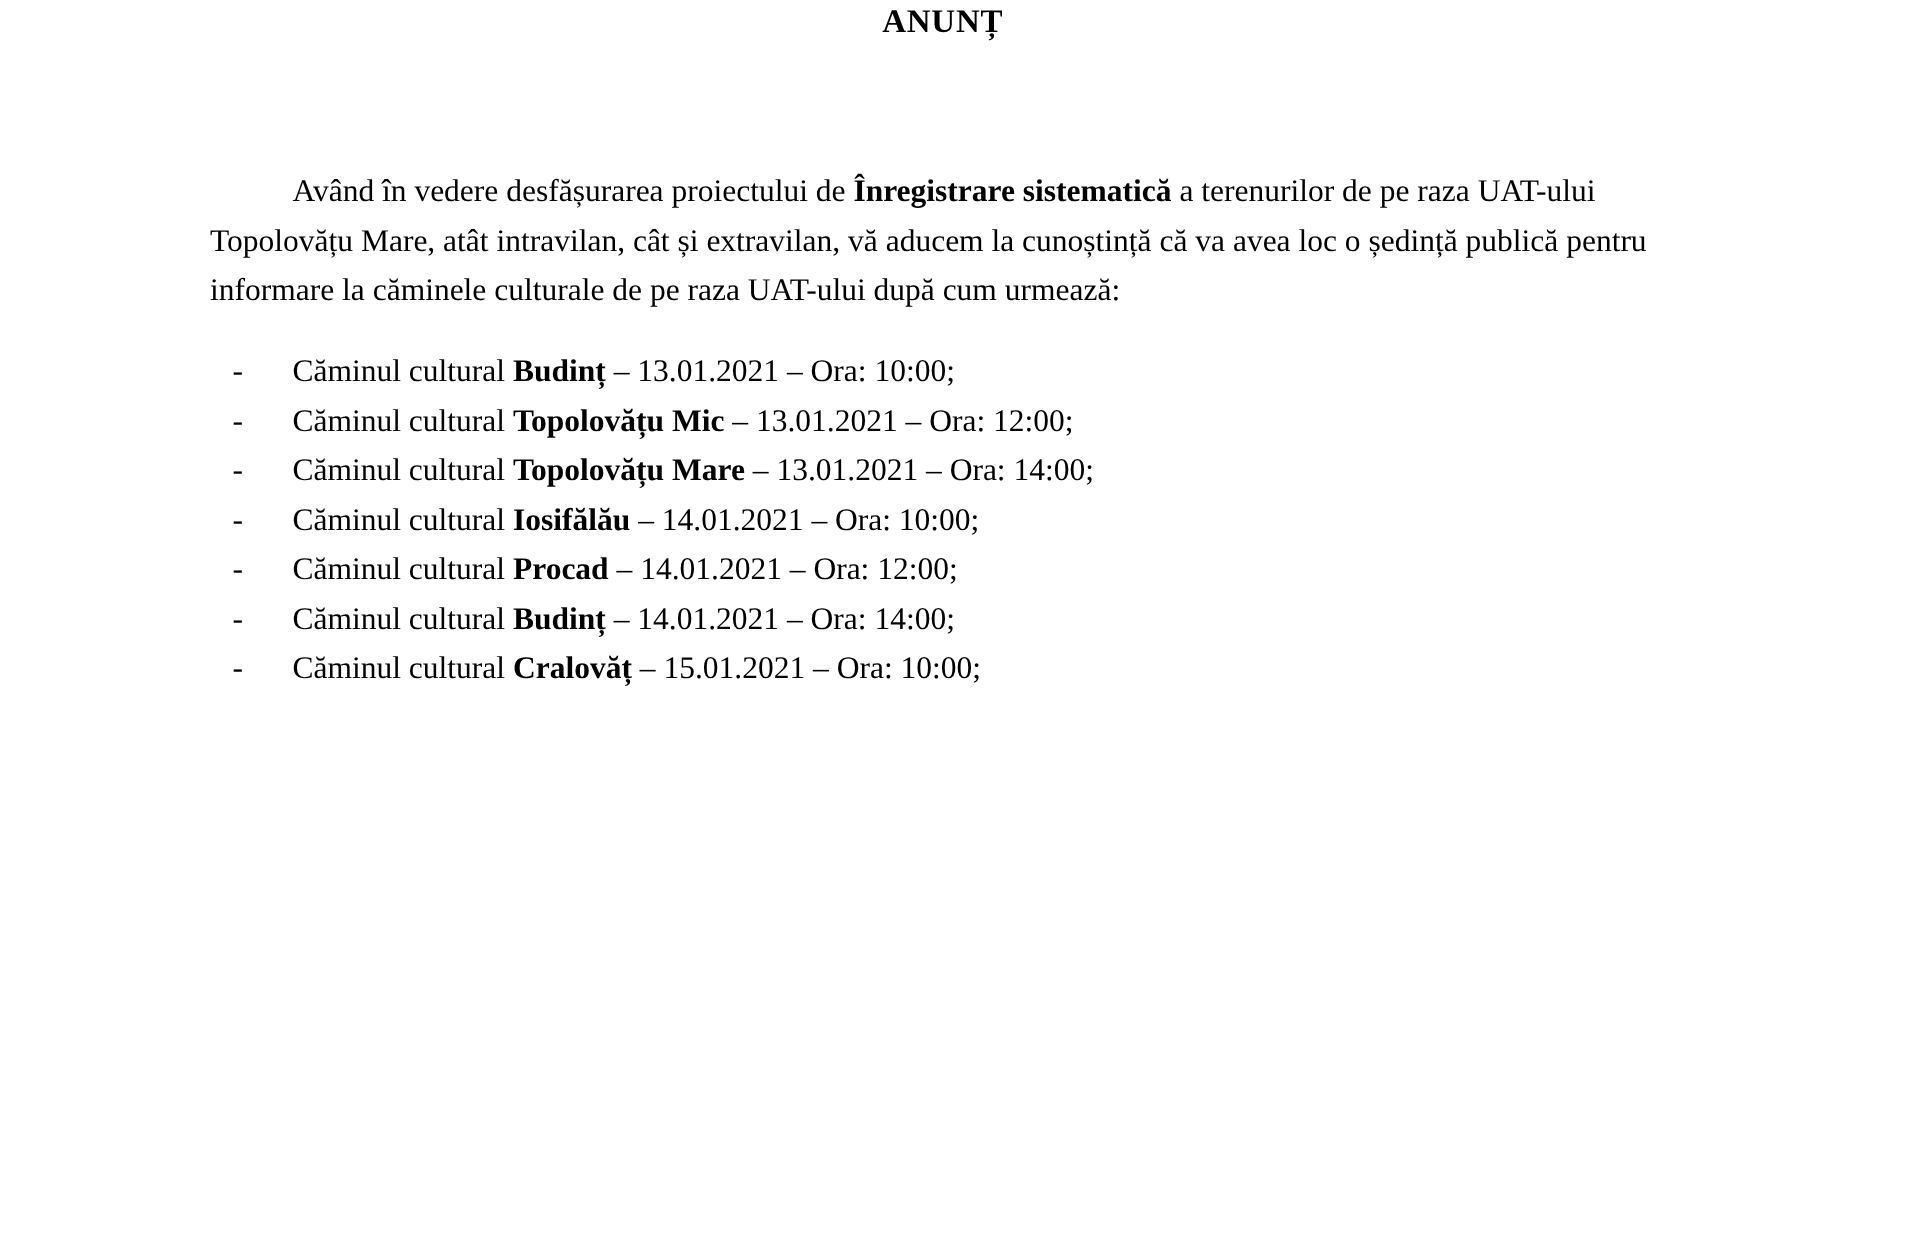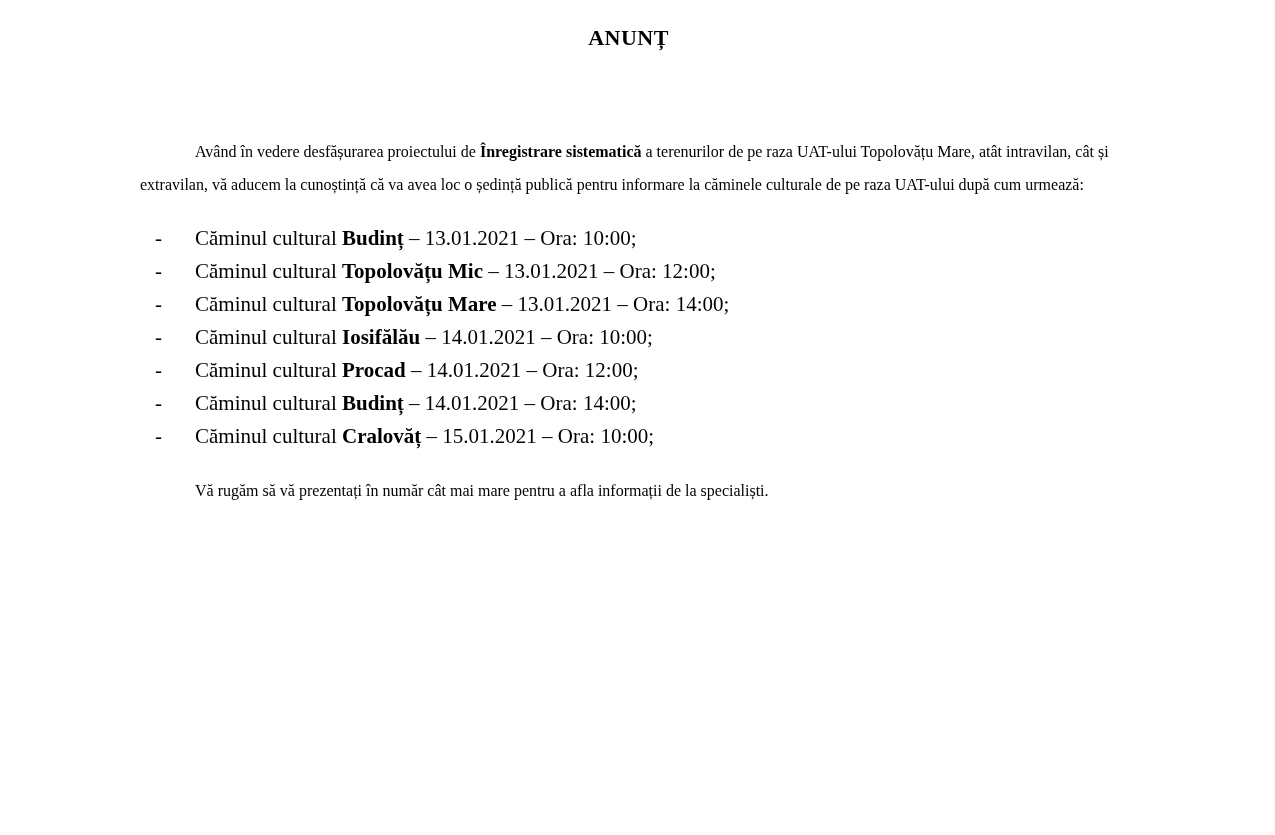--- a/index.html
+++ b/index.html
@@ -11,33 +11,33 @@
     width: 1275px;
     height: 835px;
     overflow: hidden;
     font-family: "Liberation Serif", "DejaVu Serif", serif;
     color: #000000;
   }
   .doc {
     box-sizing: border-box;
     width: 1275px;
     height: 835px;
-    padding: 24px 158px 0 140px;
+    padding: 0 158px 0 140px;
   }
   .title {
     margin: 0;
     font-size: 22px;
     line-height: 28px;
     font-weight: bold;
     text-align: center;
     letter-spacing: 0.5px;
   }
   p {
     margin: 0;
-    font-size: 16px;
+    font-size: 21px;
     line-height: 33px;
     text-align: left;
   }
   .indent {
     text-indent: 55px;
   }
   .p-intro        { margin-top: 83px; }
   .schedule       { margin-top: 21px; }
   .p-participants { margin-top: 54px; }
   .p-invitation   { margin-top: 21px; }
@@ -73,16 +73,15 @@
     <li><span class="bullet">-</span><span>Căminul cultural </span><b>Budinț</b><span> – 13.01.2021 – Ora: 10:00;</span></li>
     <li><span class="bullet">-</span><span>Căminul cultural </span><b>Topolovățu Mic</b><span> – 13.01.2021 – Ora: 12:00;</span></li>
     <li><span class="bullet">-</span><span>Căminul cultural </span><b>Topolovățu Mare</b><span> – 13.01.2021 – Ora: 14:00;</span></li>
     <li><span class="bullet">-</span><span>Căminul cultural </span><b>Iosifălău</b><span> – 14.01.2021 – Ora: 10:00;</span></li>
     <li><span class="bullet">-</span><span>Căminul cultural </span><b>Procad</b><span> – 14.01.2021 – Ora: 12:00;</span></li>
     <li><span class="bullet">-</span><span>Căminul cultural </span><b>Budinț</b><span> – 14.01.2021 – Ora: 14:00;</span></li>
     <li><span class="bullet">-</span><span>Căminul cultural </span><b>Cralovăț</b><span> – 15.01.2021 – Ora: 10:00;</span></li>
   </ul>
 
 
-  <p class="p-invitation indent">Vă rugăm să vă prezentați în număr cât mai mare pentru a afla informații de la specialiști.</p>
 
 
 </div>
 
 </body></html>

